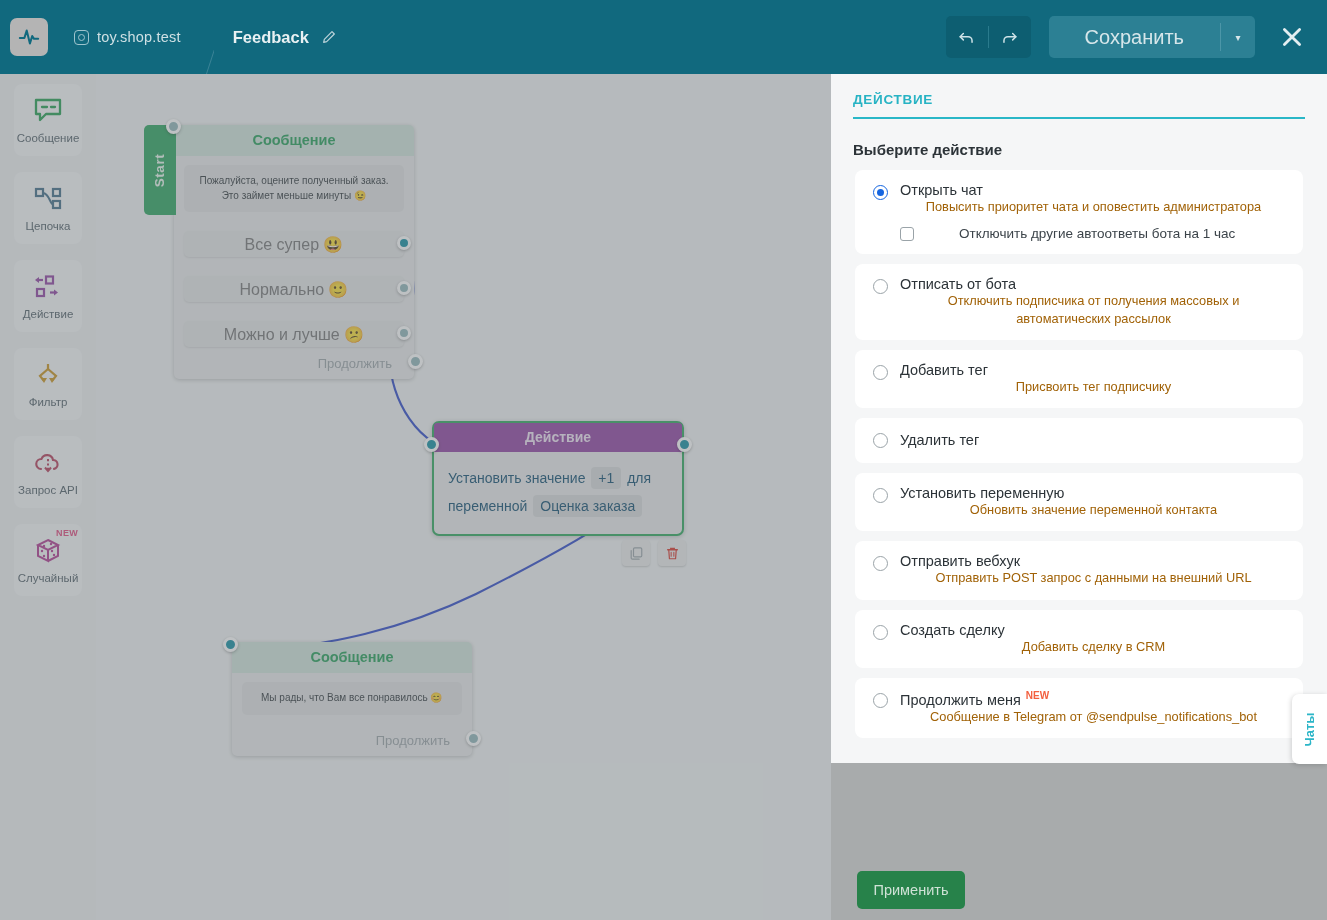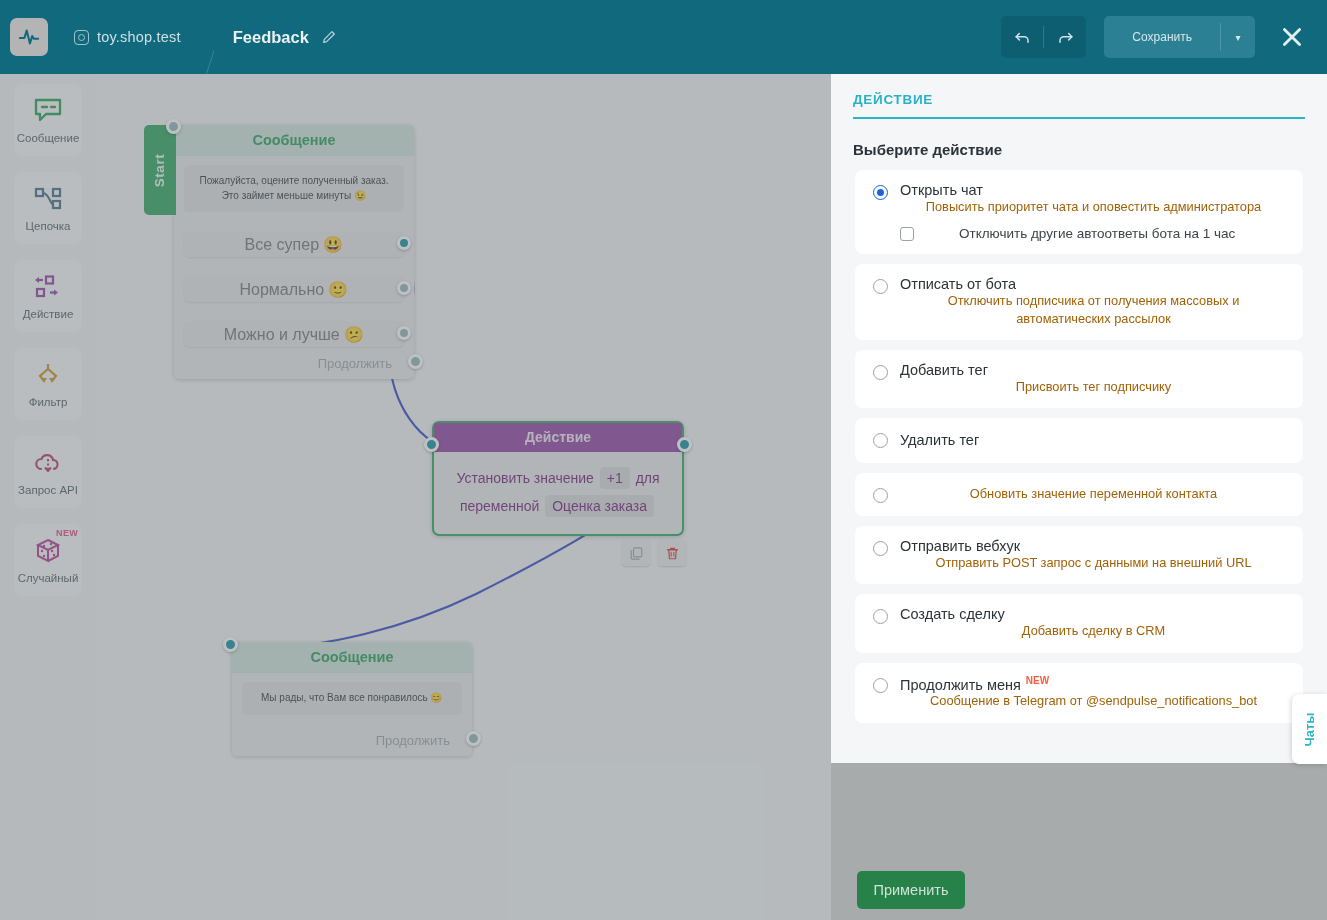--- a/index.html
+++ b/index.html
@@ -53,22 +53,22 @@
   .histbtn {
     width: 42px; height: 42px; display: flex; align-items: center; justify-content: center;
     cursor: pointer; background: transparent;
   }
   .histdiv { width:1px; background:#2a7b8d; margin:10px 0; }
   .savegroup {
     display: flex; align-items: stretch; background: #2c8094; border-radius: 5px;
     height: 42px; overflow: hidden;
   }
   .savebtn {
-    padding: 0 28px; display: flex; align-items: center; color: #d6e6ea;
-    font-size: 12px; cursor: pointer;
+    padding: 0 36px; display: flex; align-items: center; color: #d6e6ea;
+    font-size: 20px; cursor: pointer;
   }
   .savesep { width: 1px; background: #4c96a8; margin: 7px 0; }
   .savecaret {
     width: 34px; display: flex; align-items: center; justify-content: center;
     color: #d6e6ea; font-size: 10px; cursor: pointer;
   }
   .closebtn {
     width: 46px; height: 46px; margin-left: 14px;
     display: flex; align-items: center; justify-content: center; cursor: pointer;
   }
@@ -143,22 +143,22 @@
   
   .act-node {
     background: #e9eaeb; border: 2.5px solid #2aa65a; border-radius: 7px;
     box-shadow: 0 1px 5px rgba(0,0,0,.22);
   }
   .act-head {
     background: #8e3fa0; color: #f0e3f4; text-align: center; font-weight: 600;
     font-size: 14px; padding: 6px 0 7px 0; border-radius: 3px 3px 0 0;
   }
   .act-body {
-    padding: 12px 14px 14px 14px; font-size: 14px; color: #701a75;
-    text-align: center; line-height: 2.0;
+    padding: 12px 14px 14px 14px; font-size: 14px; color: #0c4a6e;
+    line-height: 2.0;
   }
   .chip {
     background: #d8d9da; border-radius: 4px; padding: 3px 7px; margin: 0 2px;
   }
   .tools { position: absolute; display: flex; gap: 8px; }
   .tool {
     width: 28px; height: 26px; background: #ebecec; border-radius: 4px;
     display: flex; align-items: center; justify-content: center; cursor: pointer;
     box-shadow: 0 1px 2px rgba(0,0,0,.18);
   }
@@ -500,20 +500,21 @@
         <div class="opt" style="padding-top:14px;padding-bottom:15px;">
           <div class="radio" style="margin-top:1px;"></div>
           <div style="flex:1;">
             <div class="opt-title">Удалить тег</div>
           </div>
         </div>
 
         <div class="opt">
           <div class="radio"></div>
           <div style="flex:1;">
+            <div class="opt-title">Установить переменную</div>
             <div class="opt-desc">Обновить значение переменной контакта</div>
           </div>
         </div>
 
         <div class="opt">
           <div class="radio"></div>
           <div style="flex:1;">
             <div class="opt-title">Отправить вебхук</div>
             <div class="opt-desc">Отправить POST запрос с данными на внешний URL</div>
           </div>

